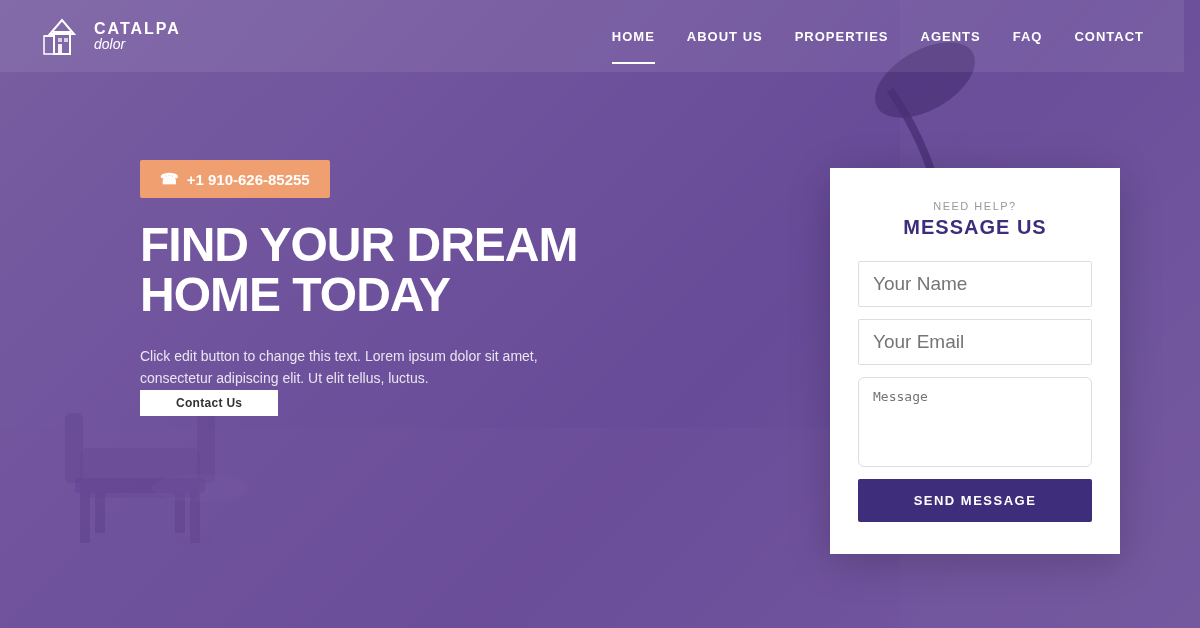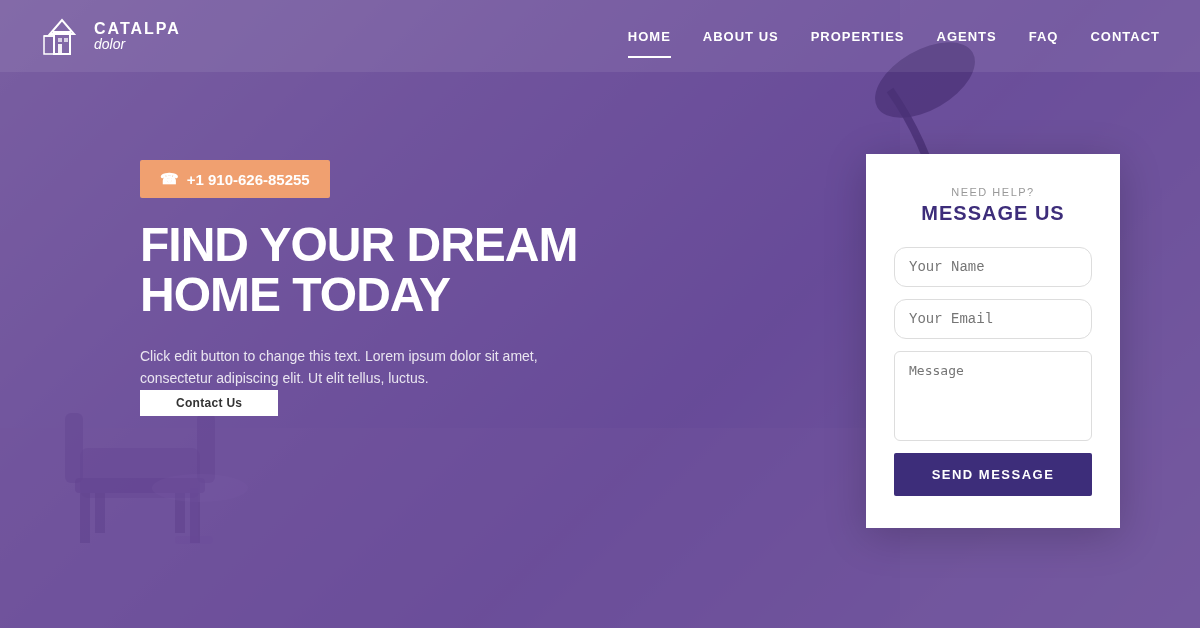--- a/index.html
+++ b/index.html
@@ -38,21 +38,21 @@
       width: 120px;
       height: 400px;
       z-index: 0;
     }
 
     
     .navbar {
       position: absolute;
       top: 0;
       left: 0;
-      right: 0;
+      right: 16px;
       height: 72px;
       display: flex;
       align-items: center;
       justify-content: space-between;
       padding: 0 40px;
       z-index: 10;
       background: rgba(255,255,255,0.08);
     }
 
     .logo {
@@ -98,21 +98,21 @@
       color: #fff;
       text-decoration: none;
       font-size: 13px;
       font-weight: 600;
       letter-spacing: 1px;
       text-transform: uppercase;
     }
 
     .nav-links li a.active {
       border-bottom: 2px solid #fff;
-      padding-bottom: 12px;
+      padding-bottom: 18px;
     }
 
     
     .hero-content {
       position: absolute;
       top: 160px;
       left: 140px;
       z-index: 10;
       max-width: 560px;
     }
@@ -156,23 +156,23 @@
       font-weight: 600;
       cursor: pointer;
       border: none;
       text-transform: none;
       letter-spacing: 0.3px;
     }
 
     
     .contact-card {
       position: absolute;
-      top: 154px;
+      top: 168px;
       right: 80px;
-      width: 254px;
+      width: 290px;
       background: #fff;
       padding: 32px 28px;
       z-index: 10;
       box-shadow: 0 8px 40px rgba(0,0,0,0.2);
     }
 
     .card-subtitle {
       text-align: center;
       font-size: 11px;
       color: #999;
@@ -188,26 +188,25 @@
       color: #3d2d7a;
       text-transform: uppercase;
       letter-spacing: 1px;
       margin-bottom: 22px;
     }
 
     .form-input {
       width: 100%;
       border: 1px solid #ddd;
       padding: 11px 14px;
-      font-size: 14px;
+      font-size: 19px;
       color: #aaa;
       margin-bottom: 12px;
       outline: none;
-      border-radius: 12px;
-      font-family: Liberation Mono, monospace;
+      border-radius: 2px;
     }
 
     .form-textarea {
       width: 100%;
       border: 1px solid #ddd;
       padding: 11px 14px;
       font-size: 13px;
       color: #b91c1c;
       margin-bottom: 8px;
       outline: none;

